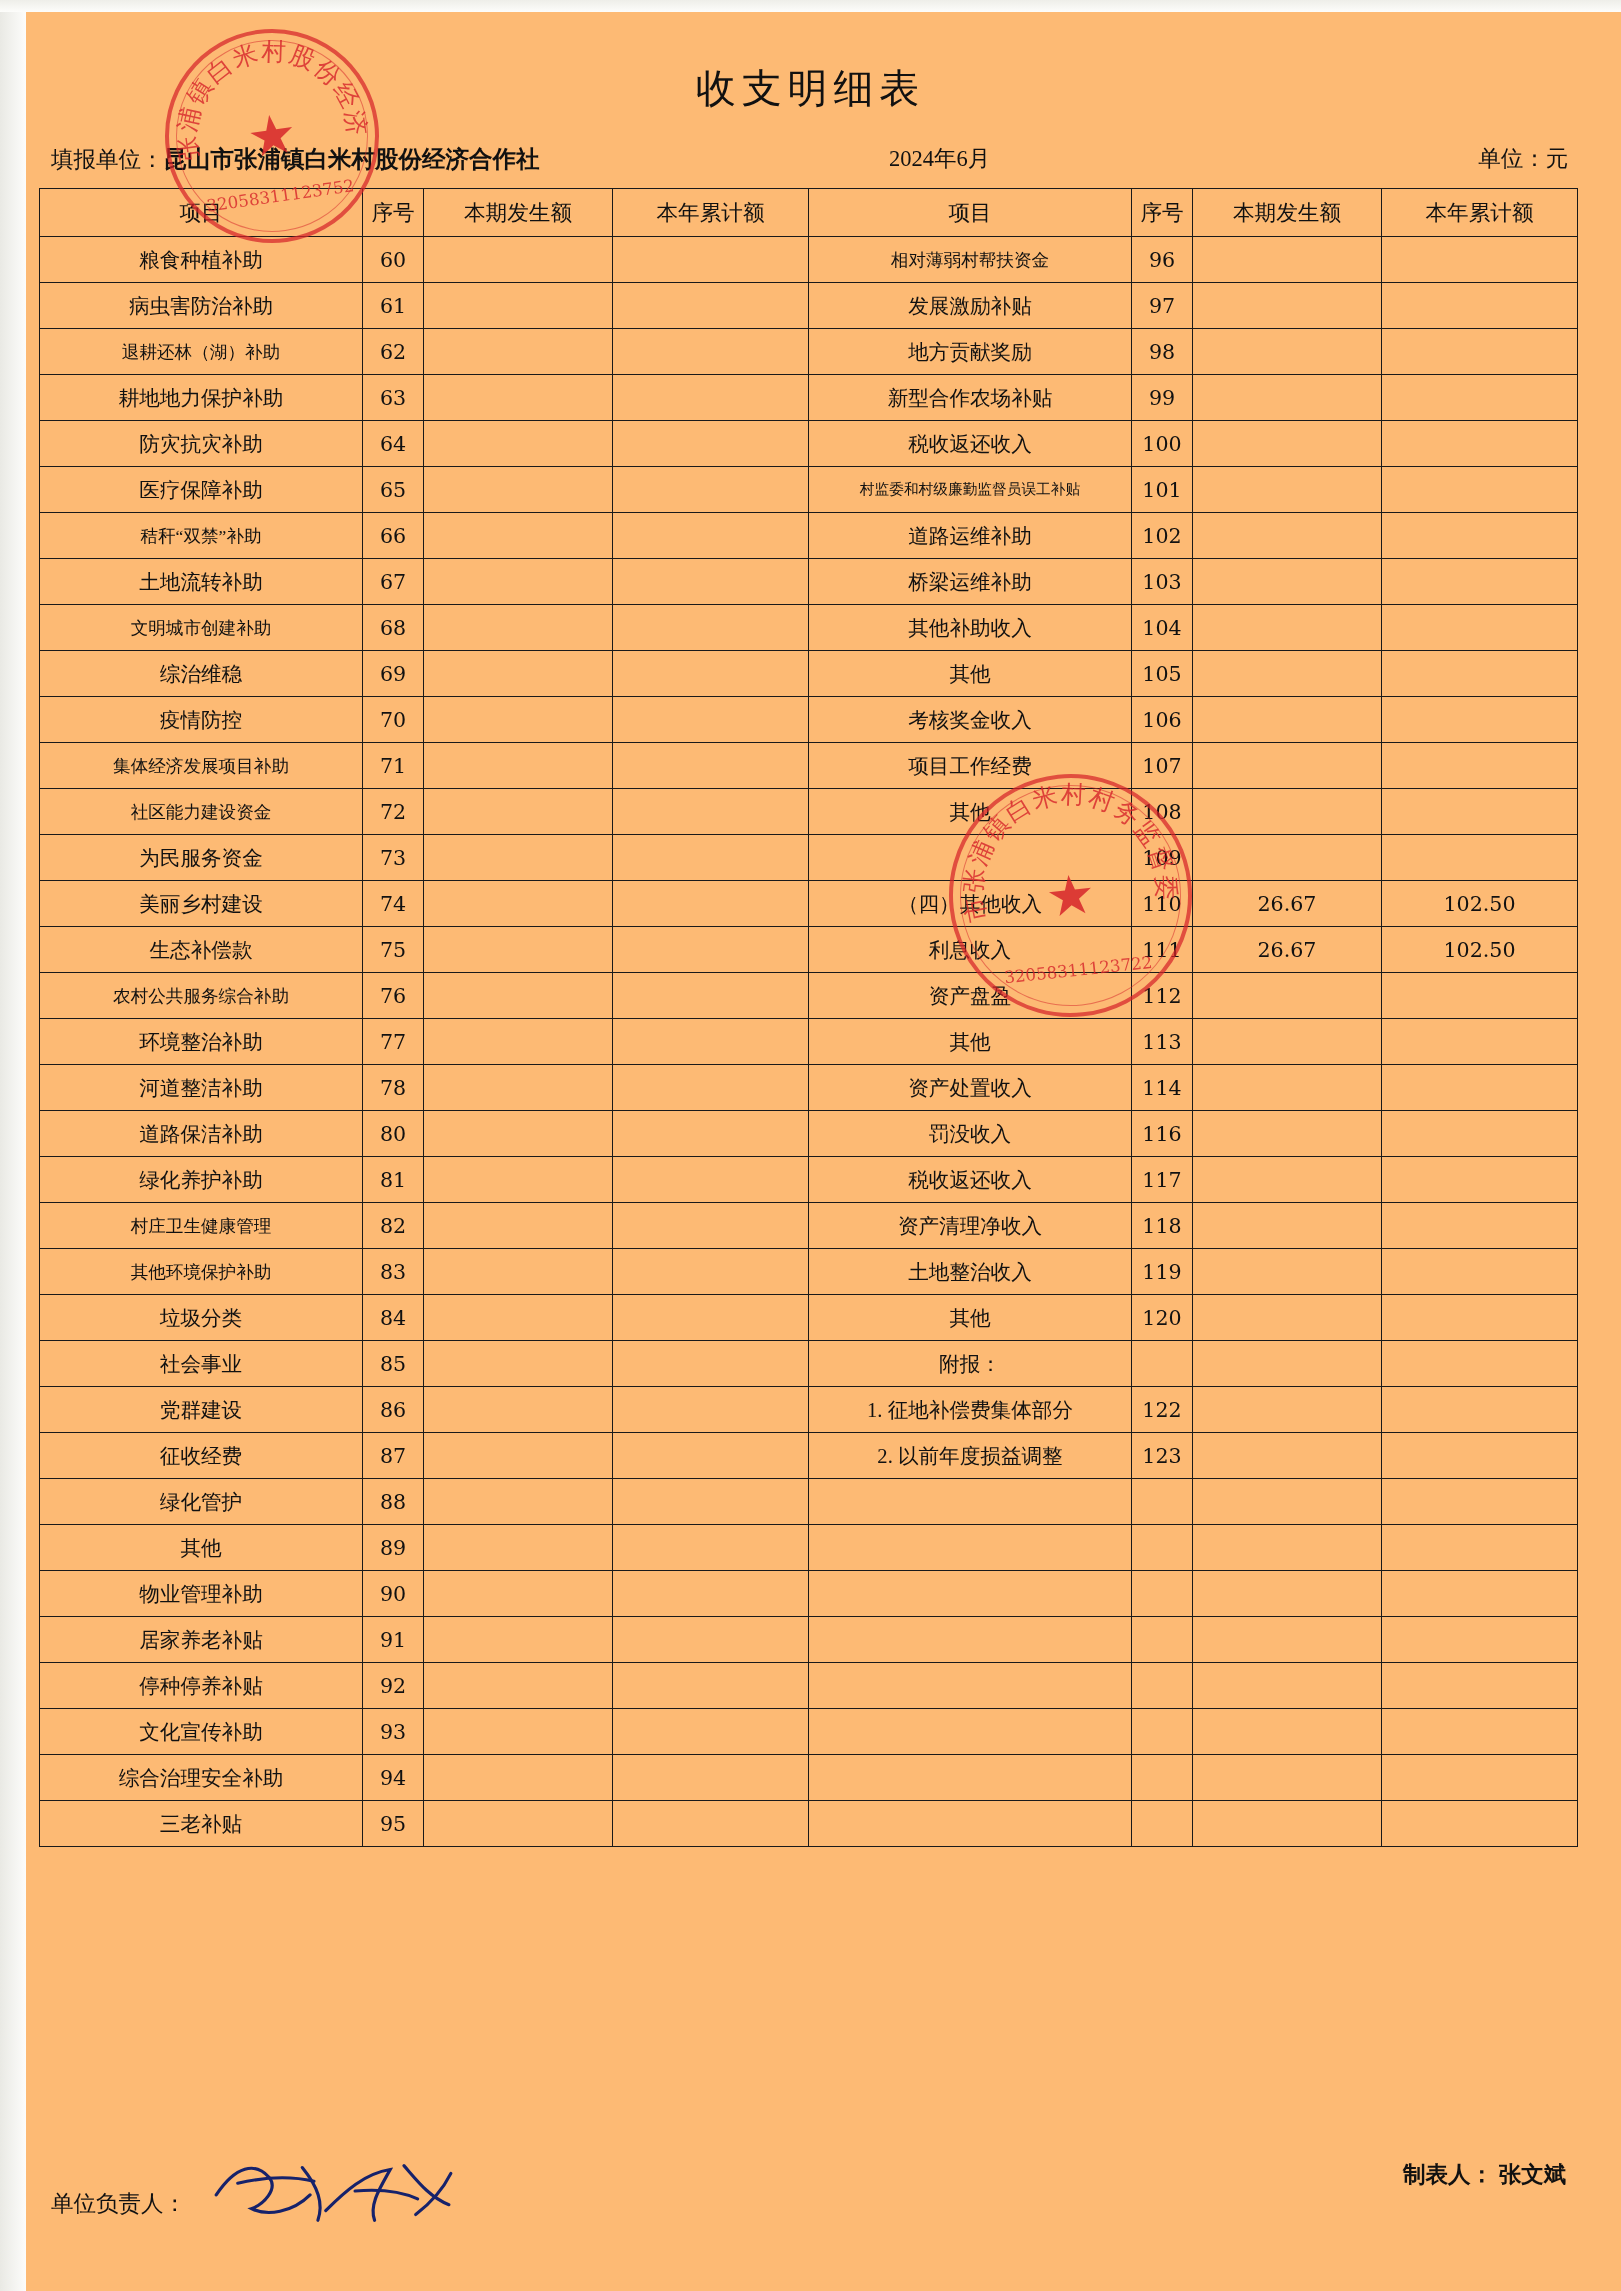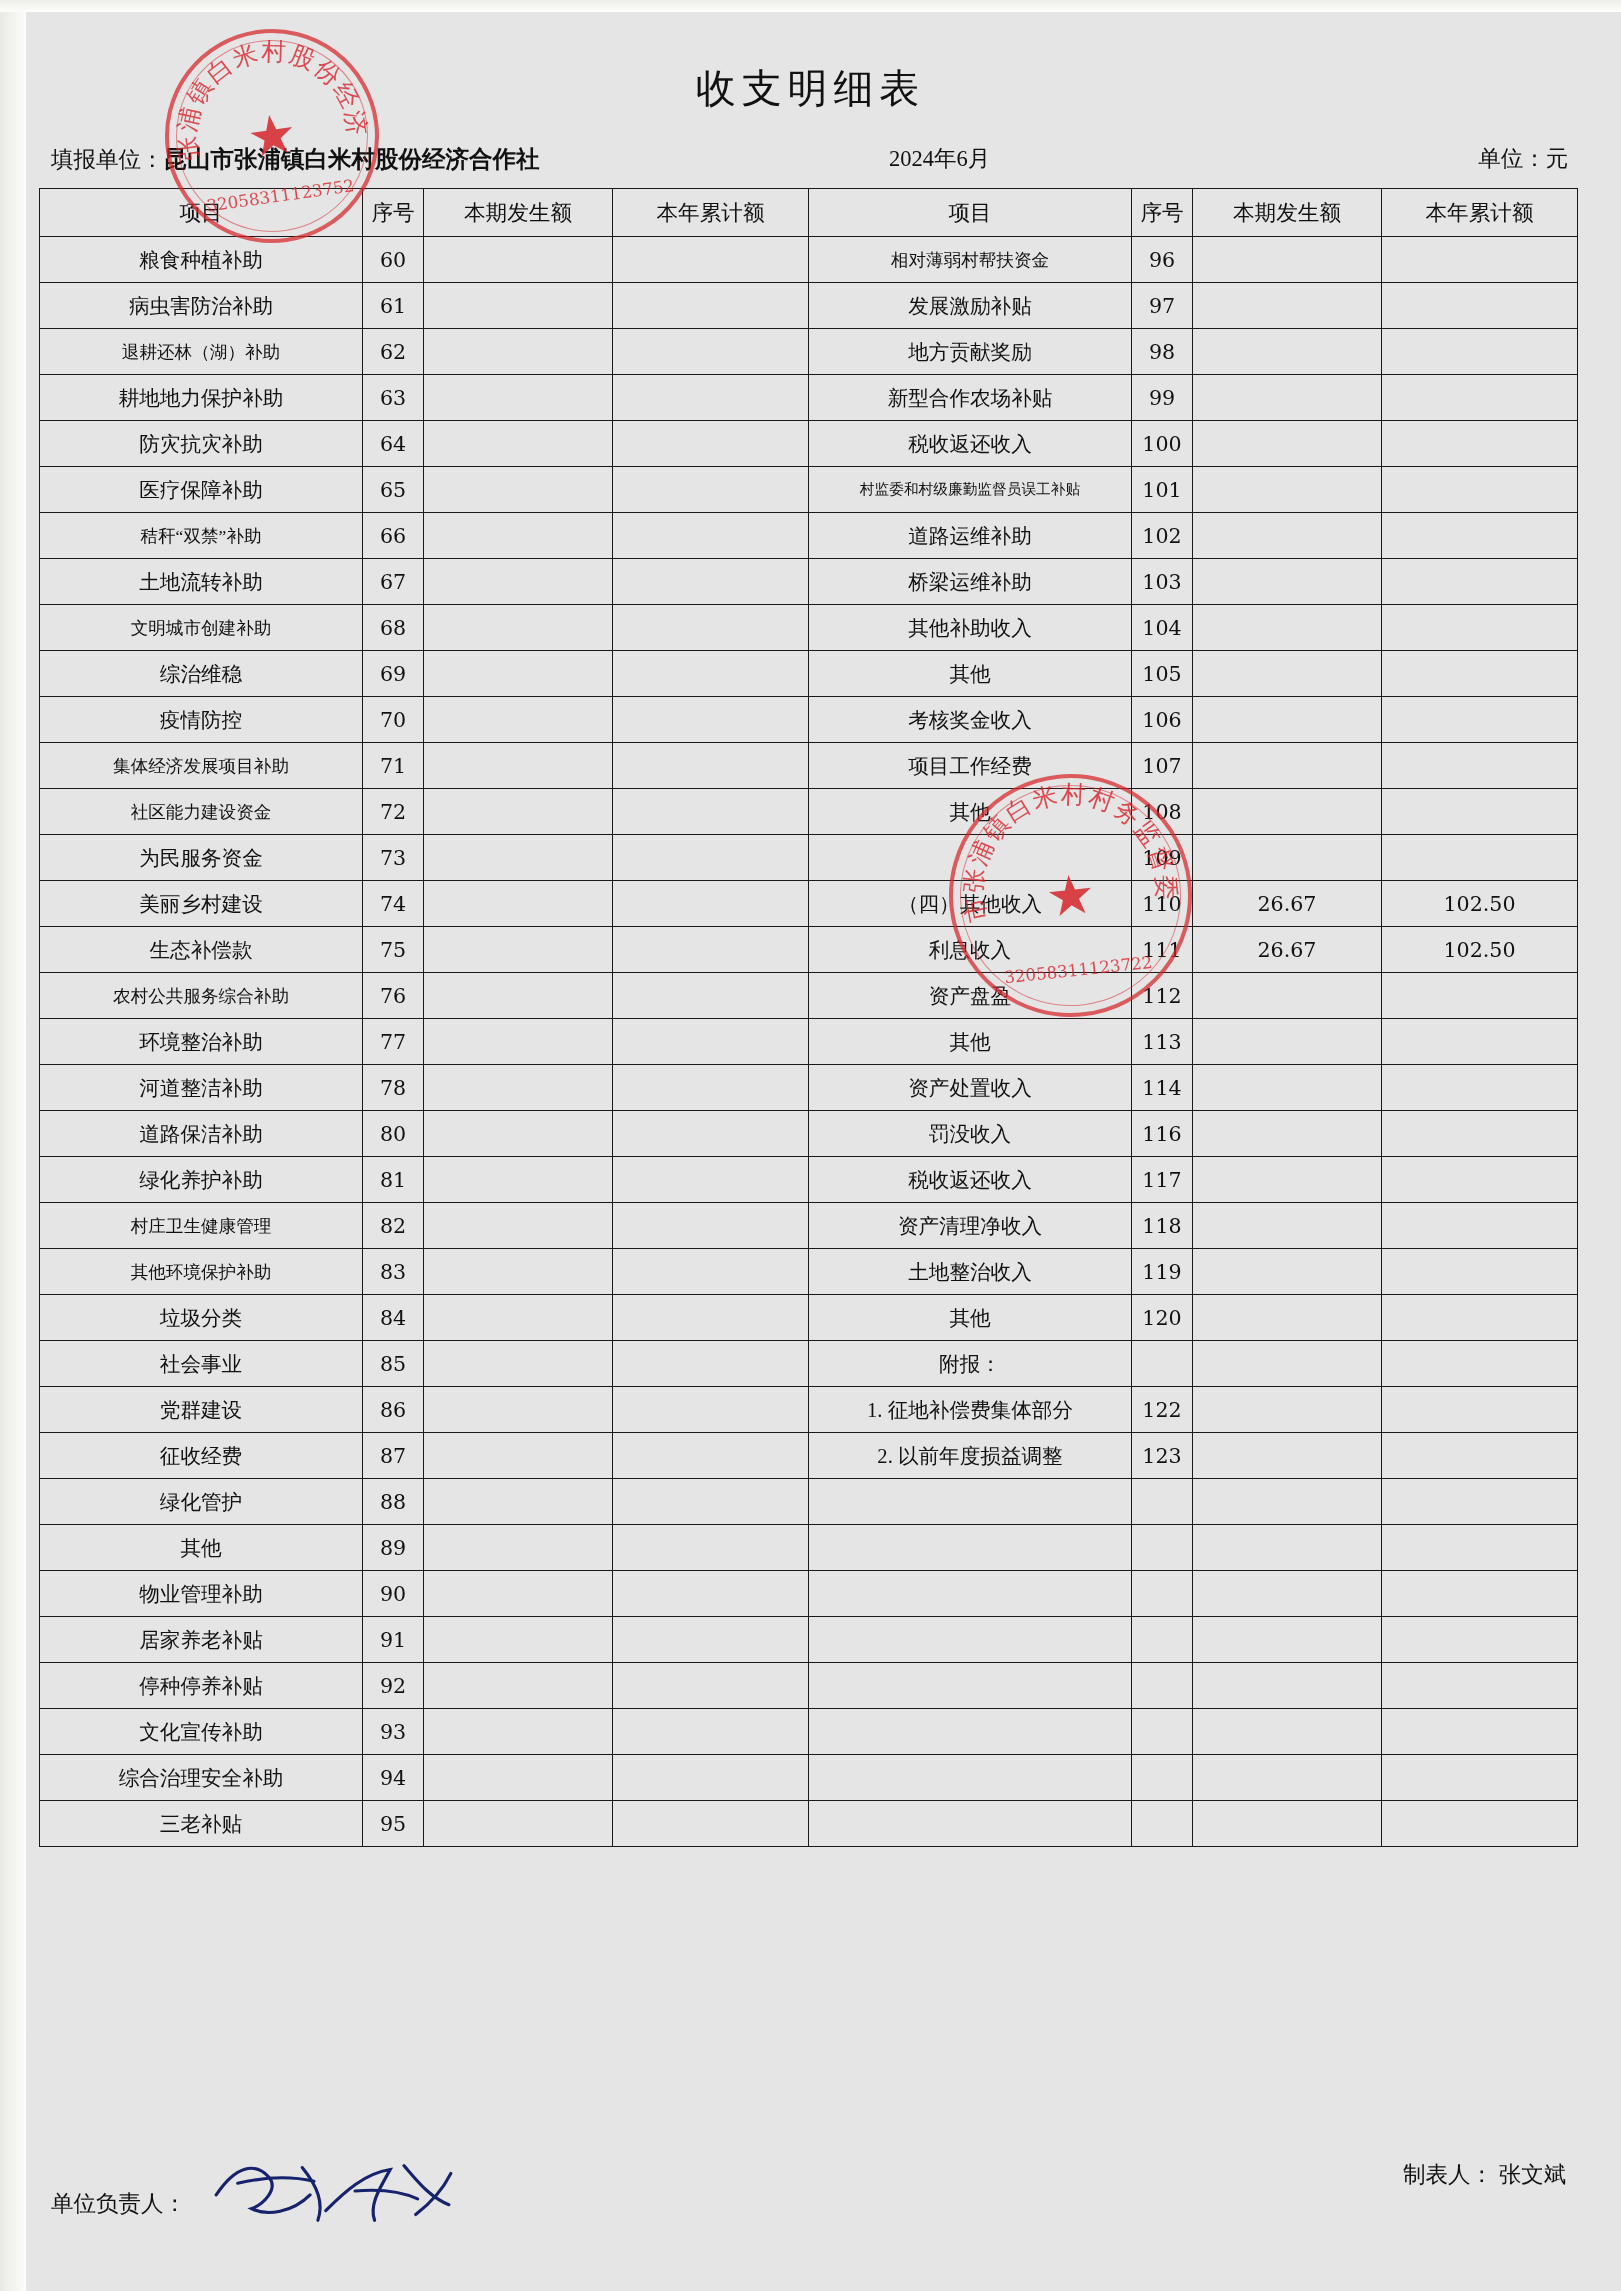--- a/index.html
+++ b/index.html
@@ -13,21 +13,21 @@
     position: relative;
     font-family: "Liberation Serif", "DejaVu Serif", serif;
     color: #111;
     overflow: hidden;
   }
   .page {
     position: absolute;
     left: 0; top: 0;
     width: 1621px;
     height: 2292px;
-    background: #e5e5e5;
+    background: #fdba74;
   }
   
   .scan-edge-left {
     position: absolute;
     left: 0; top: 0; bottom: 0;
     width: 25.5px;
     background: linear-gradient(to right, #e9e9e4, #fdfdfb);
   }
   .scan-edge-top {
     position: absolute;
@@ -114,21 +114,21 @@
   td.sub { font-size: 18.6px; }
 
   .footer {
     position: absolute;
     top: 2188px;
     left: 51px;
     width: 1525px;
     font-size: 22.5px;
   }
   .footer .left { position: absolute; left: 0; top: 0; }
-  .footer .right { position: absolute; right: 9.8px; top: -29px; }
+  .footer .right { position: absolute; right: 9.8px; top: -29px; font-weight: bold; }
 
   
   .signature {
     position: absolute;
     left: 208px;
     top: 2148px;
     width: 255px;
     height: 88px;
     pointer-events: none;
   }

